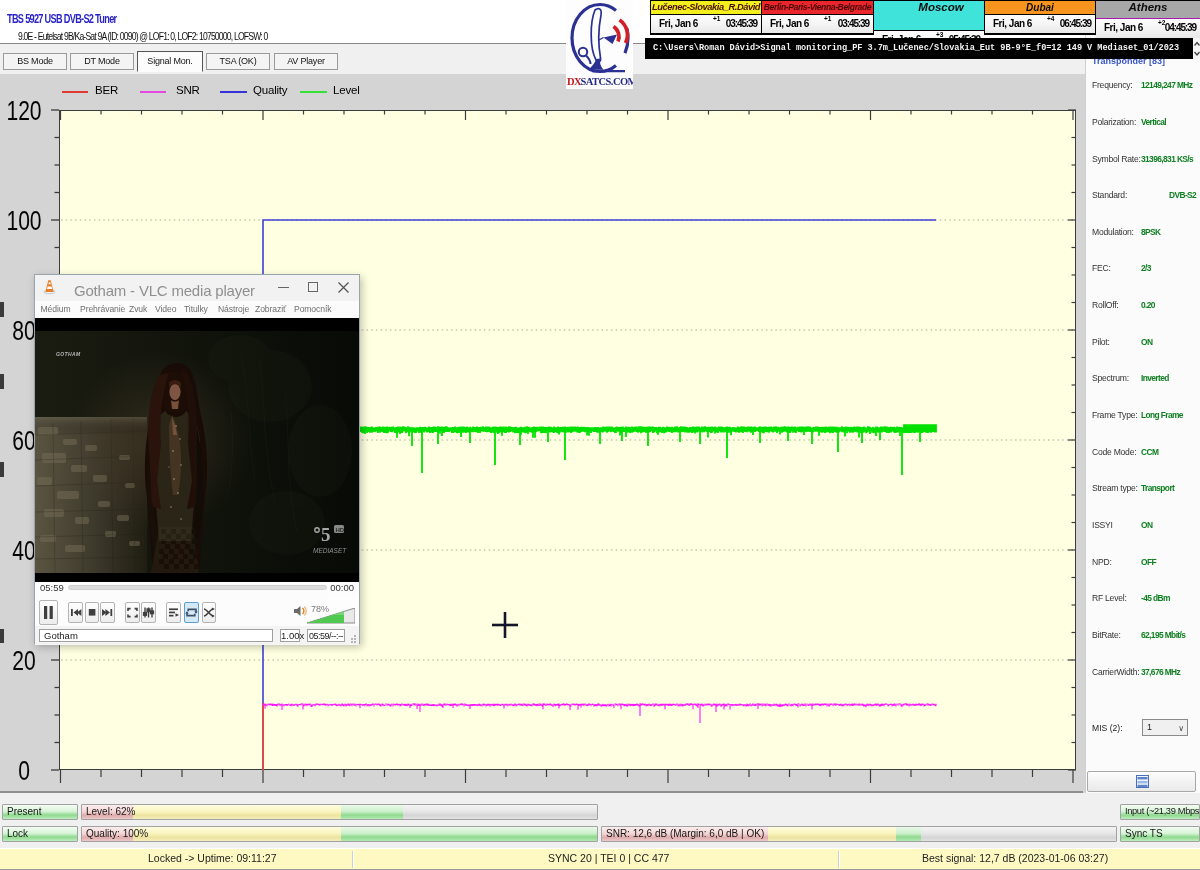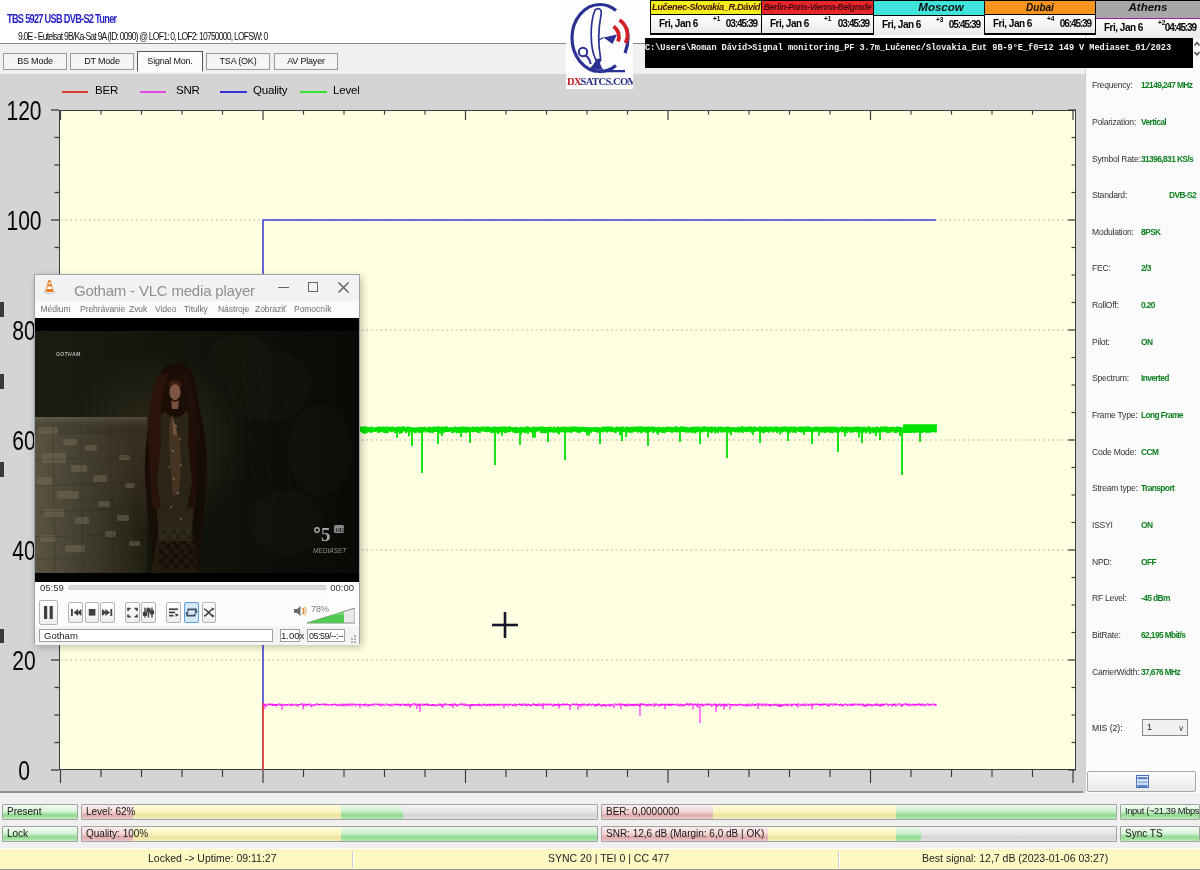--- a/index.html
+++ b/index.html
@@ -227,21 +227,21 @@
   </div>
   <div style="width:112px;border-left:1.5px solid #000;">
     <div style="height:13.5px;background:#e9262c;border-bottom:1px solid #000;font-style:italic;font-weight:bold;font-size:8.6px;color:#470808;text-align:center;line-height:13px;letter-spacing:-0.40px;white-space:nowrap;overflow:hidden;">Berlin-Paris-Vienna-Belgrade</div>
     <div class="dtrow">
         <span class="dd">Fri, Jan 6</span>
         <span class="tz">+1</span>
         <span class="tt">03:45:39</span>
       </div>
   </div>
   <div style="width:111px;border-left:1.5px solid #000;">
-    <div style="height:15px;background:#3fe3da;border-bottom:1px solid #000;font-style:italic;font-weight:bold;font-size:11.5px;color:#0c0c0c;text-align:center;line-height:13px;letter-spacing:0px;white-space:nowrap;overflow:hidden;padding-left:24px;">Moscow</div>
+    <div style="height:30px;background:#3fe3da;border-bottom:1px solid #000;font-style:italic;font-weight:bold;font-size:11.5px;color:#0c0c0c;text-align:center;line-height:13px;letter-spacing:0px;white-space:nowrap;overflow:hidden;padding-left:24px;">Moscow</div>
     <div class="dtrow">
         <span class="dd">Fri, Jan 6</span>
         <span class="tz">+3</span>
         <span class="tt">05:45:39</span>
       </div>
   </div>
   <div style="width:111px;border-left:1.5px solid #000;">
     <div style="height:13.5px;background:#f7941e;border-bottom:1px solid #000;font-style:italic;font-weight:bold;font-size:10px;color:#0c0c0c;text-align:center;line-height:13px;letter-spacing:0px;white-space:nowrap;overflow:hidden;">Dubai</div>
     <div class="dtrow">
         <span class="dd">Fri, Jan 6</span>
@@ -258,21 +258,21 @@
       </div>
   </div>
 </div>
 <style>
   .dtrow { height:18.5px; background:linear-gradient(#fdfdfd,#f4f4f4 55%,#e8e8e8); position:relative; }
   .dtrow .dd { position:absolute; left:8px; top:3px; font-size:10px; font-weight:bold; color:#000; letter-spacing:-0.5px; white-space:nowrap; }
   .dtrow .tz { position:absolute; left:62px; top:0px; font-size:6.5px; font-weight:bold; color:#000; }
   .dtrow .tt { position:absolute; right:4px; top:3px; font-size:10px; font-weight:bold; color:#000; letter-spacing:-1.1px; white-space:nowrap; }
 </style>
 
-<div class="abs" style="left:645px;top:38px;width:548px;height:30px;background:#000;color:#f4f4f4;font-family:'Liberation Mono',monospace;font-size:8.6px;font-weight:bold;letter-spacing:-0.05px;line-height:21px;white-space:pre;padding-left:0;z-index:7;">C:\Users\Roman Dávid&gt;Signal monitoring_PF 3.7m_Lučenec/Slovakia_Eut 9B-9°E_f0=12 149 V Mediaset_01/2023</div>
+<div class="abs" style="left:645px;top:38px;width:548px;height:21px;background:#000;color:#f4f4f4;font-family:'Liberation Mono',monospace;font-size:8.6px;font-weight:bold;letter-spacing:-0.05px;line-height:21px;white-space:pre;padding-left:8px;z-index:7;">C:\Users\Roman Dávid&gt;Signal monitoring_PF 3.7m_Lučenec/Slovakia_Eut 9B-9°E_f0=12 149 V Mediaset_01/2023</div>
 <div class="abs" style="left:1193px;top:38px;width:7px;height:21px;background:#f6f6f6;z-index:7;"></div>
 <svg class="abs" style="left:1194px;top:41px;z-index:8;" width="6" height="16">
     <path d="M0.5 4.5 L3 1.5 L5.5 4.5" fill="none" stroke="#444" stroke-width="1.4"></path>
     <path d="M0.5 11 L3 14 L5.5 11" fill="none" stroke="#444" stroke-width="1.4"></path>
   </svg>
 
 <div class="abs" id="logo" style="left:566px;top:0;width:67px;height:89px;background:#fdfdfd;z-index:6;">
   <svg width="67" height="89" viewBox="0 0 67 89">
     <ellipse cx="34" cy="38" rx="28" ry="33.5" fill="none" stroke="#2b3193" stroke-width="3.2" pathLength="100" stroke-dasharray="8 8 68 11 5"></ellipse>
     <path d="M 26 71.2 L 59 71.2" stroke="#2b3193" stroke-width="2.2"></path>
@@ -293,26 +293,20 @@
   <div class="abs bar" style="left:2px;top:11px;width:76px;">
       <i class="gsg"></i>
       <b>Present</b>
     </div>
   <div class="abs bar" style="left:81px;top:11px;width:517px;">
     <i class="psg" style="left:0;width:51px;"></i>
       <i class="ysg" style="left:51px;width:208px;"></i>
       <i class="gsg2" style="left:259px;width:62px;"></i>
       <i class="xsg" style="left:321px;right:0;"></i>
     <b>Level: 62%</b>
-  </div>
-  <div class="abs bar" style="left:601px;top:11px;width:516px;">
-    <i class="psg" style="left:0;width:111px;"></i>
-      <i class="ysg" style="left:111px;width:183px;"></i>
-      <i class="gsg2" style="left:294px;right:0;"></i>
-    <b>BER: 0,0000000</b>
   </div>
   <div class="abs bar" style="left:1120px;top:11px;width:80px;">
       <i class="gsg"></i>
       <b style="font-size:9.3px;letter-spacing:-0.35px;">Input (~21,39 Mbps)</b>
     </div>
 
   <div class="abs bar" style="left:2px;top:33px;width:76px;">
       <i class="gsg"></i>
       <b>Lock</b>
     </div>

